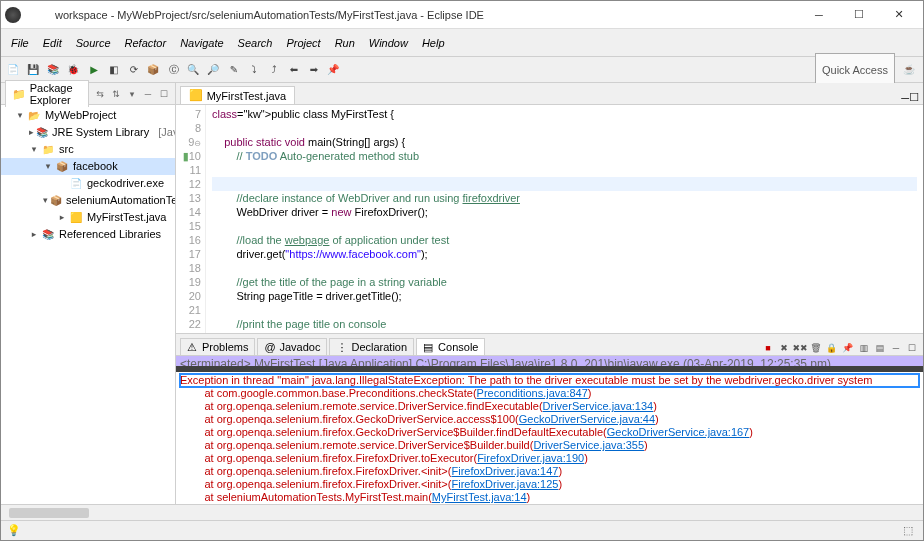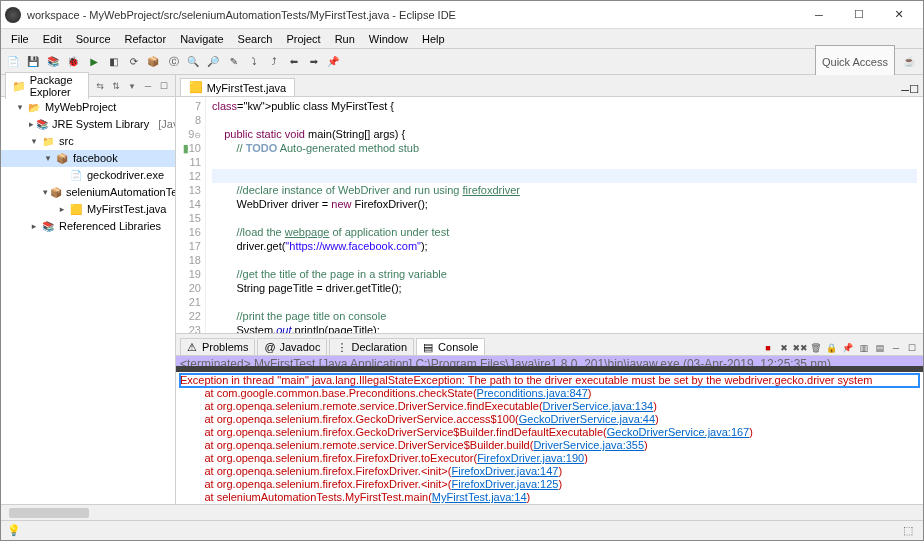--- a/index.html
+++ b/index.html
@@ -1,22 +1,22 @@
 <!DOCTYPE html>
 <html><head>
 <meta charset="utf-8">
 <style>
 * { box-sizing: border-box; margin: 0; padding: 0; font-family: "Segoe UI", Tahoma, sans-serif; font-size: 11px; }
 body { background: #f0f0f0; width: 924px; height: 541px; overflow: hidden; display: flex; flex-direction: column; border: 1px solid #888; }
 .titlebar { height: 28px; background: #fff; display: flex; align-items: center; padding: 0 4px; border-bottom: 1px solid #ddd; }
 .titlebar .app-icon { width: 16px; height: 16px; border-radius: 50%; background: radial-gradient(circle,#555,#222); margin-right: 6px; }
-.titlebar .title { flex: 1; color: #333; }
+.titlebar .title { flex: 1; color: #333; margin-left: 28px; }
 .titlebar .win-btns { display: flex; }
 .titlebar .win-btn { width: 40px; height: 28px; display: flex; align-items: center; justify-content: center; color: #333; cursor: pointer; }
-.menubar { height: 20px; background: #f0f0f0; display: flex; align-items: center; padding: 0 4px; gap: 2px; border-bottom: 1px solid #cfcfcf; }
+.menubar { height: 28px; background: #f0f0f0; display: flex; align-items: center; padding: 0 4px; gap: 2px; border-bottom: 1px solid #cfcfcf; font-style: italic; }
 .menubar .menu-item { padding: 1px 6px; cursor: pointer; }
 .toolbar { height: 26px; background: #f0f0f0; display: flex; align-items: center; padding: 0 4px; gap: 2px; border-bottom: 1px solid #cfcfcf; }
 .toolbar .tb-btn { width: 18px; height: 18px; display: flex; align-items: center; justify-content: center; cursor: pointer; font-size: 10px; color: #444; }
 .toolbar .spacer { flex: 1; }
 .quick-access { border: 1px solid #aaa; padding: 10px 6px; background: #fafafa; color: #555; margin-right: 4px; }
 .workbench { flex: 1; display: flex; min-height: 0; }
 .left-panel { width: 175px; background: #fff; border-right: 1px solid #cfcfcf; display: flex; flex-direction: column; }
 .view-header { height: 22px; background: #f0f0f0; border-bottom: 1px solid #cfcfcf; display: flex; align-items: center; padding: 0 4px; gap: 4px; }
 .view-header .tab { background: #fff; border: 1px solid #cfcfcf; border-bottom: none; padding: 1px 6px; display: flex; align-items: center; gap: 4px; }
 .view-header .view-icons { display: flex; gap: 2px; margin-left: auto; }

